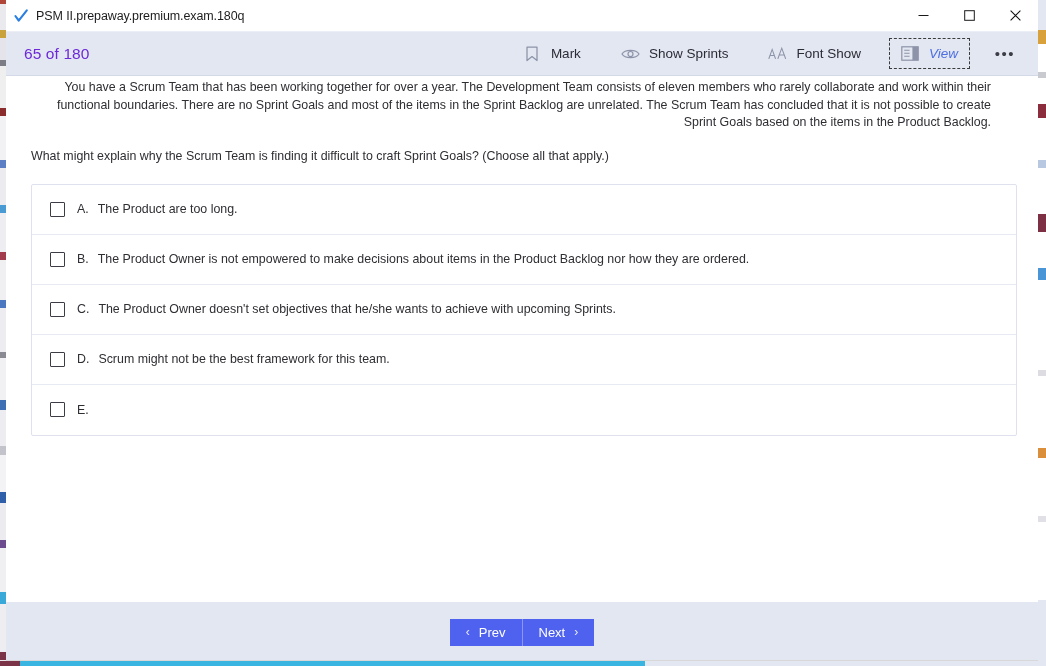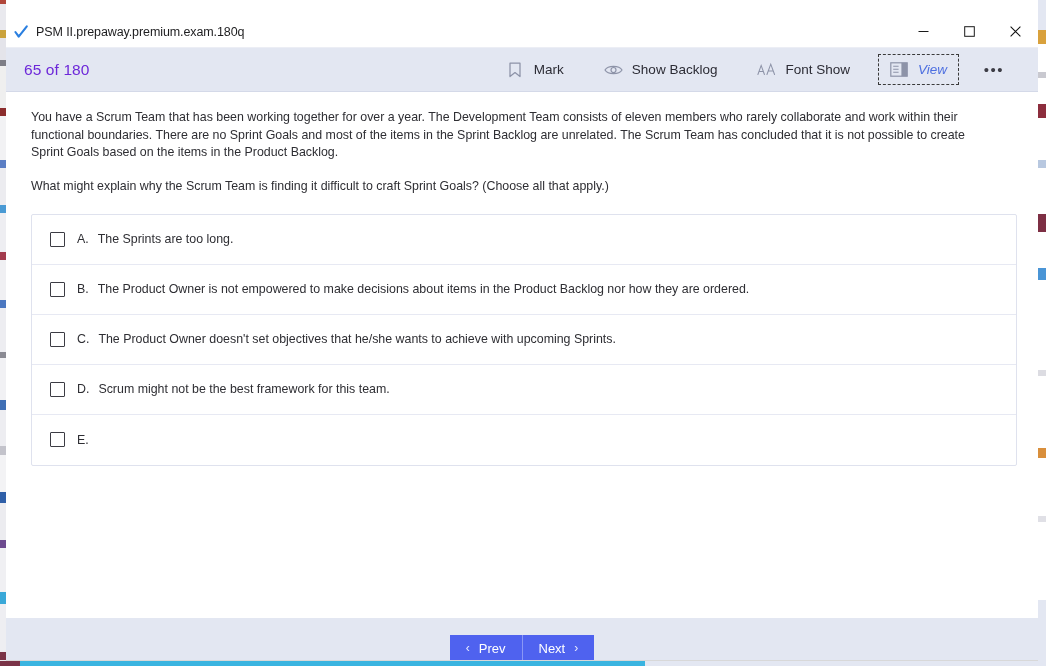--- a/index.html
+++ b/index.html
@@ -103,21 +103,20 @@
   }
 
   
   #title-bar {
     position: relative;
     height: 31px;
     background: #ffffff;
     display: flex;
     align-items: center;
     border-bottom: 1px solid #eceef5;
-    margin-top: 16px;
   }
   #app-icon {
     margin-left: 6px;
     width: 17px; height: 17px;
     display: flex; align-items: center; justify-content: center;
   }
   #title-text {
     margin-left: 7px;
     font-size: 12.5px;
     color: #1d1d1f;
@@ -148,21 +147,21 @@
     margin-left: 18px;
     font-size: 15.5px;
     color: #6d28d9;
     letter-spacing: 0.1px;
   }
   #toolbar-actions {
     margin-left: auto;
     display: flex;
     align-items: center;
     height: 45px;
-    padding-right: 23px;
+    padding-right: 12px;
   }
   .tb-item {
     display: flex;
     align-items: center;
     gap: 9px;
     padding: 5px 11px;
     margin: 0 9px;
     font-size: 13.5px;
     color: #2c2c35;
     white-space: nowrap;
@@ -191,26 +190,26 @@
 
   
   #content {
     position: relative;
     height: 526px;
     background: #ffffff;
     padding: 0;
     overflow: hidden;
   }
   #question-stem {
-    margin: 17px 25px 0 25px;
+    margin: 3px 25px 0 25px;
     width: 960px;
     font-size: 12.4px;
     line-height: 17.5px;
     color: #2e2e33;
-    text-align: left;
+    text-align: right;
   }
   #question-prompt {
     margin: 16px 25px 0 25px;
     font-size: 12.4px;
     line-height: 17px;
     color: #2e2e33;
   }
 
   #options-box {
     margin: 19px 0 0 25px;
@@ -331,21 +330,21 @@
         <span class="tb-label">Mark</span>
       </div>
 
       <div class="tb-item">
         <span class="tb-icon">
           <svg width="19" height="14" viewBox="0 0 19 14">
             <path d="M1 7 C4 2.2, 15 2.2, 18 7 C15 11.8, 4 11.8, 1 7 Z" fill="none" stroke="currentColor" stroke-width="1.2"></path>
             <circle cx="9.5" cy="7" r="2.5" fill="none" stroke="currentColor" stroke-width="1.2"></circle>
           </svg>
         </span>
-        <span class="tb-label">Show Backlog</span>
+        <span class="tb-label">Show Sprints</span>
       </div>
 
       <div class="tb-item">
         <span class="tb-icon">
           <svg width="21" height="15" viewBox="0 0 21 15">
             <path d="M1 13 L4.6 3 L8.2 13 M2.3 9.6 H6.9" fill="none" stroke="currentColor" stroke-width="1.15" stroke-linecap="round"></path>
             <path d="M11 13 L15.2 1.6 L19.4 13 M12.5 9.2 H17.9" fill="none" stroke="currentColor" stroke-width="1.15" stroke-linecap="round"></path>
           </svg>
         </span>
         <span class="tb-label">Font Show</span>
@@ -369,21 +368,21 @@
   <div id="content">
 
     <div id="question-stem">You have a Scrum Team that has been working together for over a year. The Development Team consists of eleven members who rarely collaborate and work within their functional boundaries. There are no Sprint Goals and most of the items in the Sprint Backlog are unrelated. The Scrum Team has concluded that it is not possible to create Sprint Goals based on the items in the Product Backlog.</div>
     <div id="question-prompt">What might explain why the Scrum Team is finding it difficult to craft Sprint Goals? (Choose all that apply.)</div>
 
     <div id="options-box">
 
       <div class="option-row">
         <div class="option-checkbox"></div>
         <div class="option-letter">A.</div>
-        <div class="option-text">The Sprints are too long.</div>
+        <div class="option-text">The Product are too long.</div>
       </div>
 
       <div class="option-row">
         <div class="option-checkbox"></div>
         <div class="option-letter">B.</div>
         <div class="option-text">The Product Owner is not empowered to make decisions about items in the Product Backlog nor how they are ordered.</div>
       </div>
 
       <div class="option-row">
         <div class="option-checkbox"></div>

